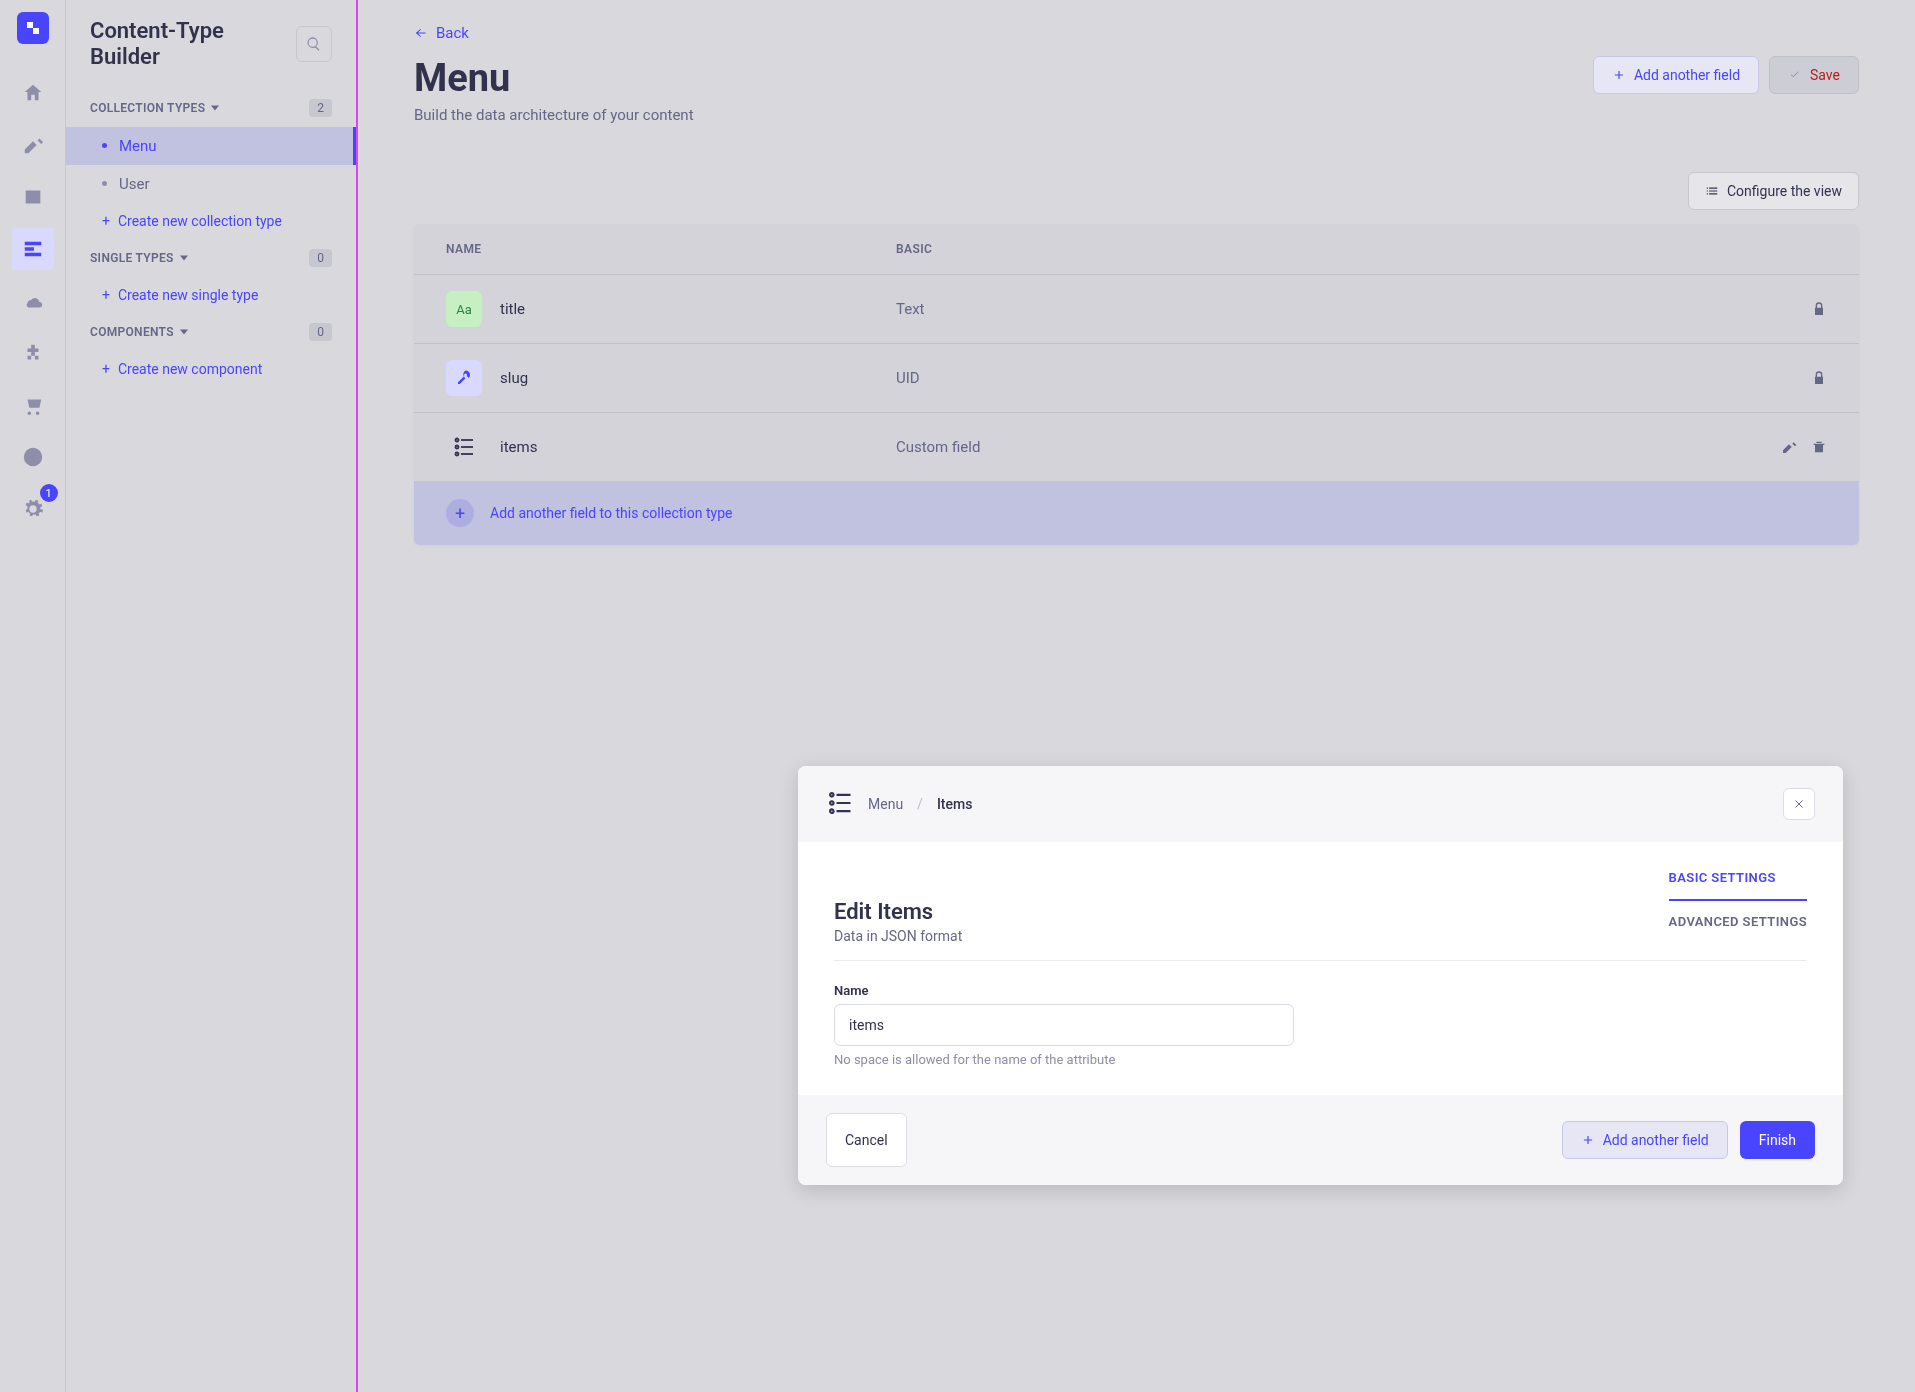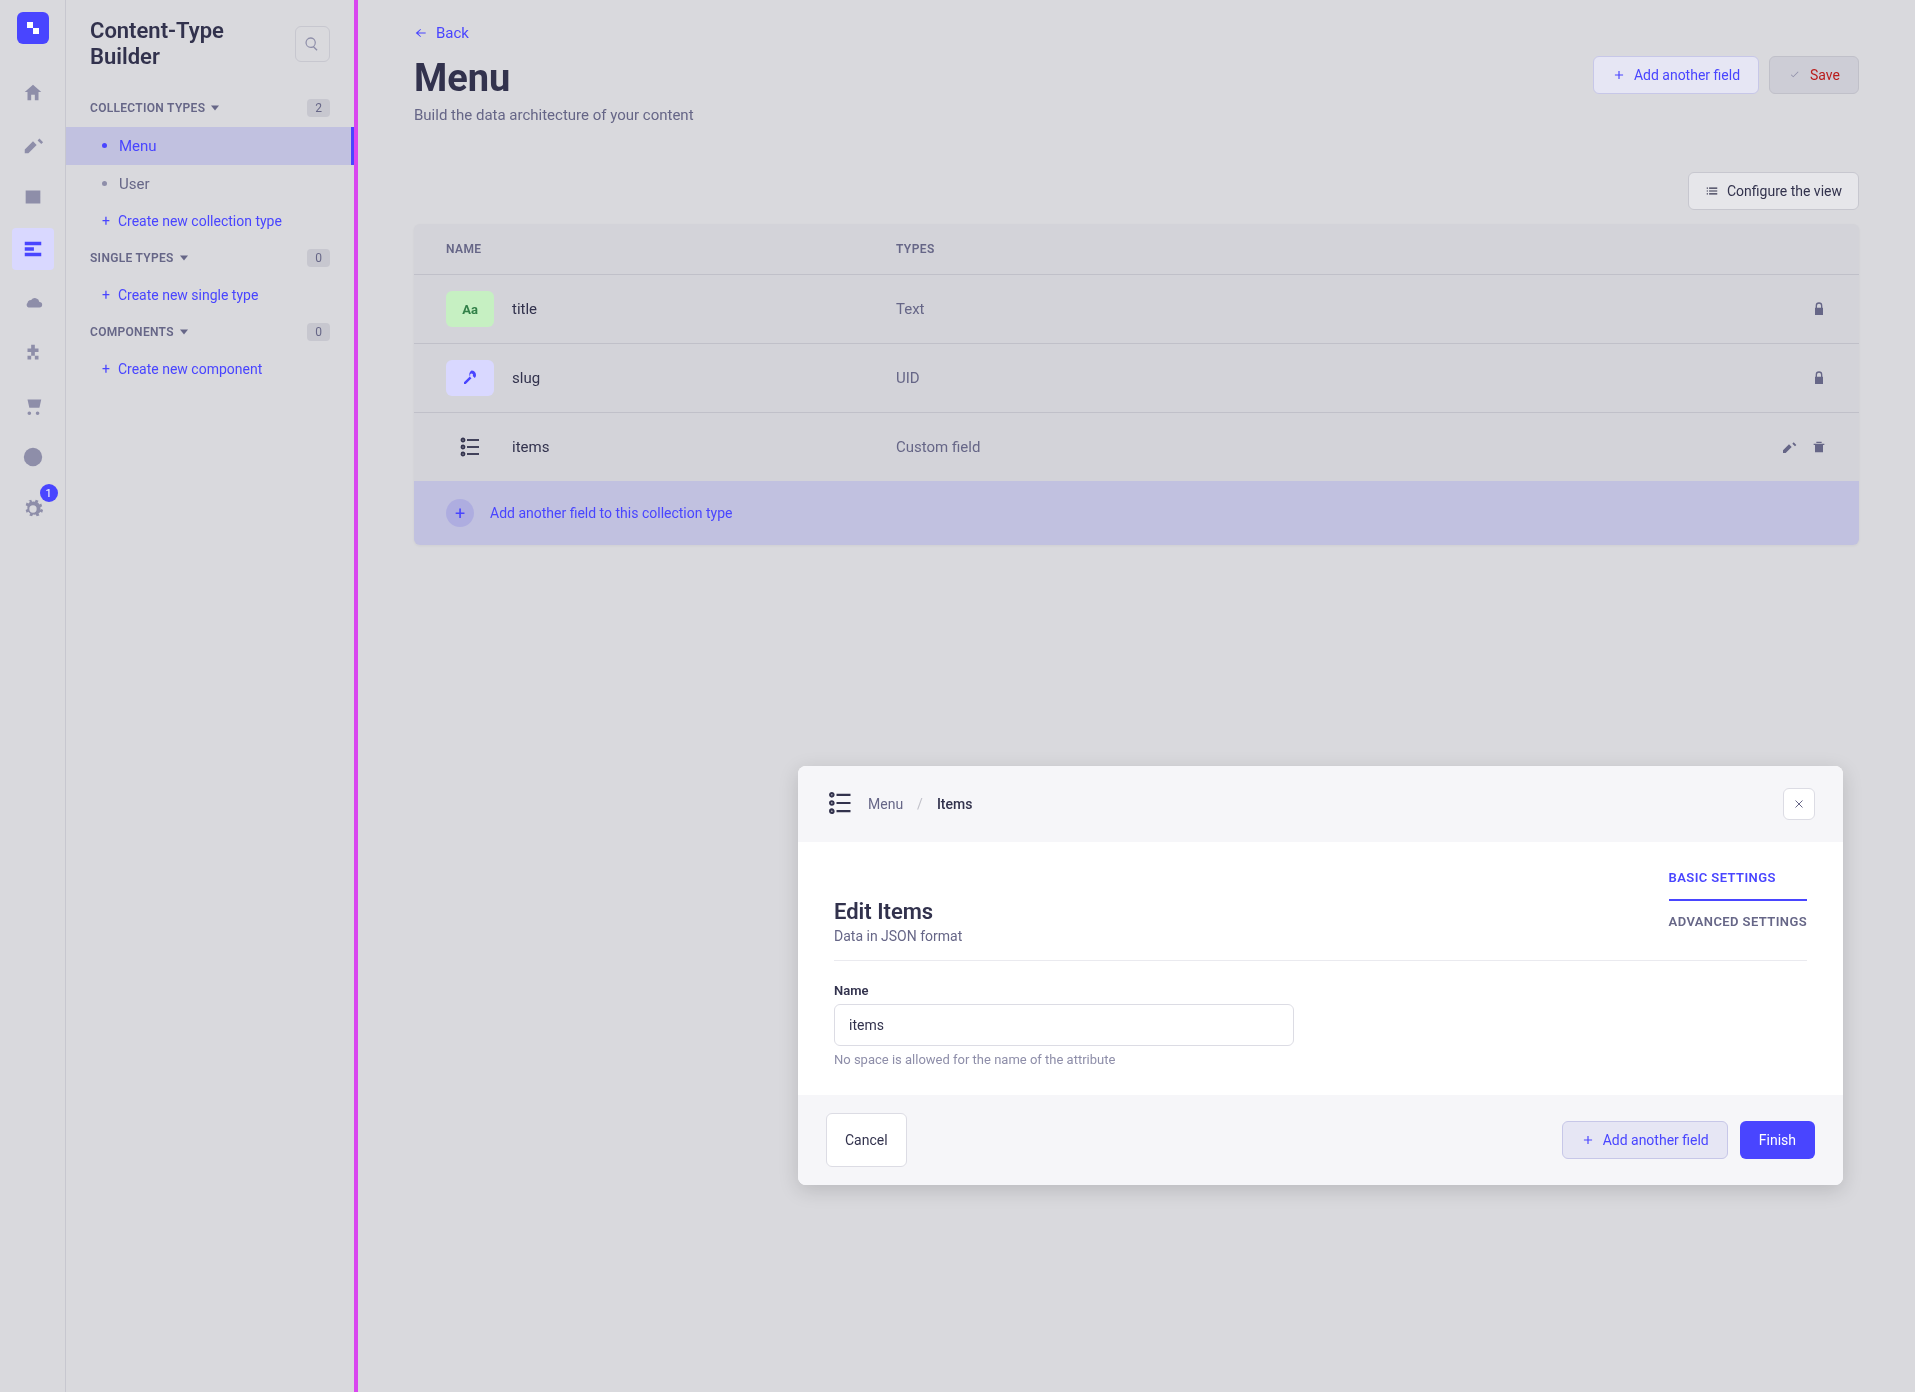--- a/index.html
+++ b/index.html
@@ -10,21 +10,21 @@
 .icon-nav .logo { width: 32px; height: 32px; background: #4945ff; border-radius: 6px; display: flex; align-items: center; justify-content: center; margin-bottom: 18px; }
 .icon-nav .logo svg { width: 18px; height: 18px; fill: white; }
 .icon-nav .nav-item { width: 42px; height: 42px; display: flex; align-items: center; justify-content: center; border-radius: 4px; cursor: pointer; }
 .icon-nav .nav-item.active { background: #d9d8ff; }
 .icon-nav .nav-item svg { width: 22px; height: 22px; fill: #8e8ea9; }
 .icon-nav .nav-item.active svg { fill: #4945ff; }
 .icon-nav .badge-wrap { position: relative; }
 .icon-nav .badge { position: absolute; top: -4px; right: -4px; background: #4945ff; color: white; font-size: 11px; width: 18px; height: 18px; border-radius: 50%; display: flex; align-items: center; justify-content: center; }
 
 
-.sidebar { width: 292px; background: #d9d9dd; border-right: 4px solid #d946ef; padding: 18px 0; }
+.sidebar { width: 292px; background: #d9d9dd; border-right: 2px solid #d946ef; padding: 18px 0; }
 .sidebar-header { display: flex; align-items: center; justify-content: space-between; padding: 0 24px 18px; }
 .sidebar-title { font-size: 22px; font-weight: 600; line-height: 1.2; }
 .search-btn { width: 36px; height: 36px; border: 1px solid #c7c7cf; border-radius: 6px; background: transparent; display: flex; align-items: center; justify-content: center; cursor: pointer; }
 .search-btn svg { width: 16px; height: 16px; fill: #8e8ea9; }
 .section-header { display: flex; align-items: center; justify-content: space-between; padding: 10px 24px; cursor: pointer; }
 .section-header .label { font-size: 12px; font-weight: 600; color: #666687; letter-spacing: 0.3px; display: flex; align-items: center; gap: 6px; }
 .section-header .caret { width: 8px; height: 8px; }
 .section-header .count { background: #c7c7cf; color: #666687; font-size: 12px; padding: 2px 8px; border-radius: 4px; min-width: 22px; text-align:center; }
 .sidebar-item { display: flex; align-items: center; padding: 10px 24px 10px 36px; font-size: 15px; color: #666687; cursor: pointer; position: relative; }
 .sidebar-item .dot { width: 5px; height: 5px; background: #8e8ea9; border-radius: 50%; margin-right: 12px; }
@@ -57,21 +57,21 @@
 .ct-table { background: #d3d3d9; border-radius: 6px; overflow: hidden; box-shadow: 0 1px 3px rgba(0,0,0,0.05); }
 .ct-thead { display: flex; padding: 18px 32px; font-size: 12px; font-weight: 600; color: #666687; letter-spacing: 0.4px; }
 .col-name { flex: 0 0 450px; }
 .col-type { flex: 1; }
 .col-actions { flex: 0 0 80px; display: flex; justify-content: flex-end; gap: 14px; }
 .ct-row { display: flex; align-items: center; padding: 16px 32px; border-top: 1px solid #c0c0c9; }
 .ct-row .name-cell { flex: 0 0 450px; display: flex; align-items: center; gap: 18px; }
 .ct-row .type-cell { flex: 1; color: #666687; font-size: 15px; }
 .ct-row .act-cell { flex: 0 0 80px; display: flex; justify-content: flex-end; gap: 14px; }
 .ct-row .act-cell svg { width: 16px; height: 16px; fill: #666687; cursor: pointer; }
-.field-icon { width: 48px; height: 36px; border-radius: 6px; display: flex; align-items: center; justify-content: center; font-size: 13px; font-weight: 700; }
+.field-icon { width: 36px; height: 36px; border-radius: 6px; display: flex; align-items: center; justify-content: center; font-size: 13px; font-weight: 400; }
 .field-icon.text { background: #c6f0c2; color: #328048; }
 .field-icon.uid { background: #d9d8ff; }
 .field-icon.uid svg { width: 18px; height: 18px; fill: #4945ff; }
 .field-icon.custom svg { width: 24px; height: 24px; stroke: #32324d; fill: none; }
 .field-name { font-size: 15px; color: #32324d; }
 .add-field-row { background: #c1c1e0; padding: 18px 32px; display: flex; align-items: center; gap: 16px; cursor: pointer; }
 .add-field-row .plus-circle { width: 28px; height: 28px; background: #aeade0; border-radius: 50%; display: flex; align-items: center; justify-content: center; color: #4945ff; font-size: 18px; }
 .add-field-row .text { color: #4945ff; font-size: 14px; }
 
 
@@ -253,21 +253,21 @@
       <svg viewBox="0 0 24 24">
           <path d="M3 6h2v2H3V6zm4 0h14v2H7V6zM3 11h2v2H3v-2zm4 0h14v2H7v-2zM3 16h2v2H3v-2zm4 0h14v2H7v-2z"></path>
         </svg>
       <span>Configure the view</span>
     </button>
   </div>
 
   <div class="ct-table">
     <div class="ct-thead">
       <div class="col-name">NAME</div>
-      <div class="col-type">TYPES</div>
+      <div class="col-type">BASIC</div>
       <div class="col-actions"></div>
     </div>
 
     <div class="ct-row">
       <div class="name-cell">
         <div class="field-icon text">Aa</div>
         <span class="field-name">title</span>
       </div>
       <div class="type-cell">Text</div>
       <div class="act-cell">

